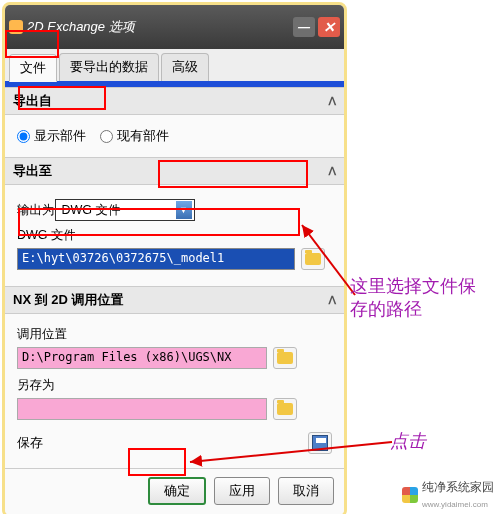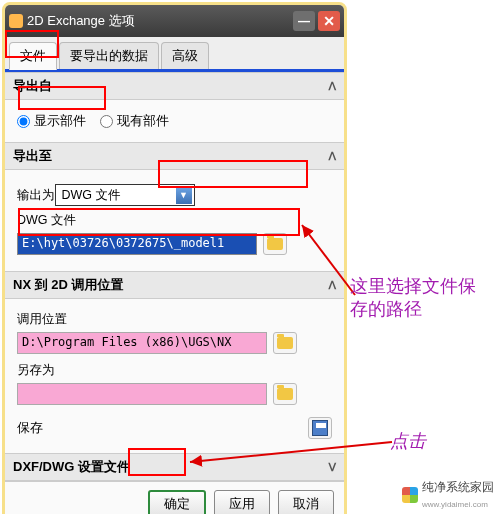--- a/index.html
+++ b/index.html
@@ -9,34 +9,35 @@
     border: 3px solid #f7e08a;
     border-radius: 8px;
     position: absolute;
     left: 2px; top: 2px;
     background: #f5f5f5;
     overflow: hidden;
   }
   .titlebar {
     background: linear-gradient(#5a5a5a,#3a3a3a);
     color: #fff;
-    height: 32px;
+    height: 44px;
     display: flex;
     align-items: center;
     justify-content: space-between;
     padding: 0 4px;
     font-size: 13px;
+    font-style: italic;
   }
   .titlebar-left { display:flex; align-items:center; gap:4px; }
   .title-icon { width:14px;height:14px;background:#ffb84d;border-radius:3px; }
   .title-buttons { display:flex; gap:3px; }
   .tbtn { width:22px;height:20px; display:flex;align-items:center;justify-content:center; border-radius:3px; font-weight:bold; font-size:12px; cursor:pointer; }
   .tbtn.min { background:#6f6f6f; color:#fff; }
   .tbtn.close { background:#e25b4a; color:#fff; font-size:14px; }
-  .tabs { display:flex; background:#eee; padding:4px 4px 0 4px; gap:2px; border-bottom:3px solid #1d4ed8;align-items:flex-end; }
+  .tabs { display:flex; background:#eee; padding:4px 4px 0 4px; gap:2px; border-bottom:6px solid #1d4ed8; }
   .tab { padding:4px 10px; font-size:13px; background:#e5e5e5; border:1px solid #bbb; border-bottom:none; border-radius:4px 4px 0 0; cursor:pointer; }
   .tab.active { background:#fafafa; border-bottom:1px solid #fafafa; position:relative; top:1px; }
   .body { background:#fafafa; padding:0; position:relative; }
   .section-hdr {
     background:#e8e8e8; border-top:1px solid #ccc; border-bottom:1px solid #ccc;
     font-size:13px; font-weight:bold; padding:4px 8px;
     display:flex; justify-content:space-between; align-items:center;
   }
   .chevron { font-size:11px; color:#555; }
   .section-body { padding:8px 12px; font-size:13px; }
@@ -44,21 +45,21 @@
   .radio-opt { display:flex; align-items:center; gap:4px; }
   .row { display:flex; align-items:center; justify-content:flex-start; margin:6px 0; }
   .label { font-size:12.5px; }
   .select {
     width:140px; height:22px; border:1px solid #333; background:#fff;
     display:flex; align-items:center; justify-content:space-between; padding:0 2px 0 6px;
     font-size:12.5px;
   }
   .select-arrow { width:16px;height:18px;background:linear-gradient(#6fa7e6,#3b6fb3);color:#fff;display:flex;align-items:center;justify-content:center;font-size:9px; }
   .path-input {
-    width:240px; height:22px; background:#1a4fb3; color:#fff; font-family:monospace;
+    width:278px; height:22px; background:#1a4fb3; color:#fff; font-family:monospace;
     font-size:12px; padding:2px 4px; border:1px solid #888; overflow:hidden;
   }
   .path-row { display:flex; align-items:center; gap:6px; margin:4px 0 8px 0; }
   .folder-btn { width:24px;height:22px;display:flex;align-items:center;justify-content:center;background:#f5f5f5;border:1px solid #bbb;border-radius:3px;cursor:pointer; }
   .folder-icon { width:16px;height:12px;background:#f2c744;border-radius:2px;position:relative; }
   .folder-icon:before { content:"";position:absolute;top:-3px;left:0;width:7px;height:3px;background:#f2c744;border-radius:1px 1px 0 0; }
   .text-input {
     width:250px; height:22px; background:#f9a8d4; font-family:monospace;
     font-size:12px; padding:2px 4px; border:1px solid #aaa; overflow:hidden;
     white-space:nowrap;
@@ -168,24 +169,20 @@
           </div>
       </div>
       <div class="save-row">
         <span>保存</span>
         <div class="folder-btn">
             <span class="save-icon"></span>
           </div>
       </div>
     </div>
 
-    <div class="section-hdr">
-      <span>DXF/DWG 设置文件</span>
-      <span class="chevron">ᐯ</span>
-    </div>
 
   </div>
 
   <div class="footer">
     <button class="btn primary">确定</button>
     <button class="btn">应用</button>
     <button class="btn">取消</button>
   </div>
 </div>
 

